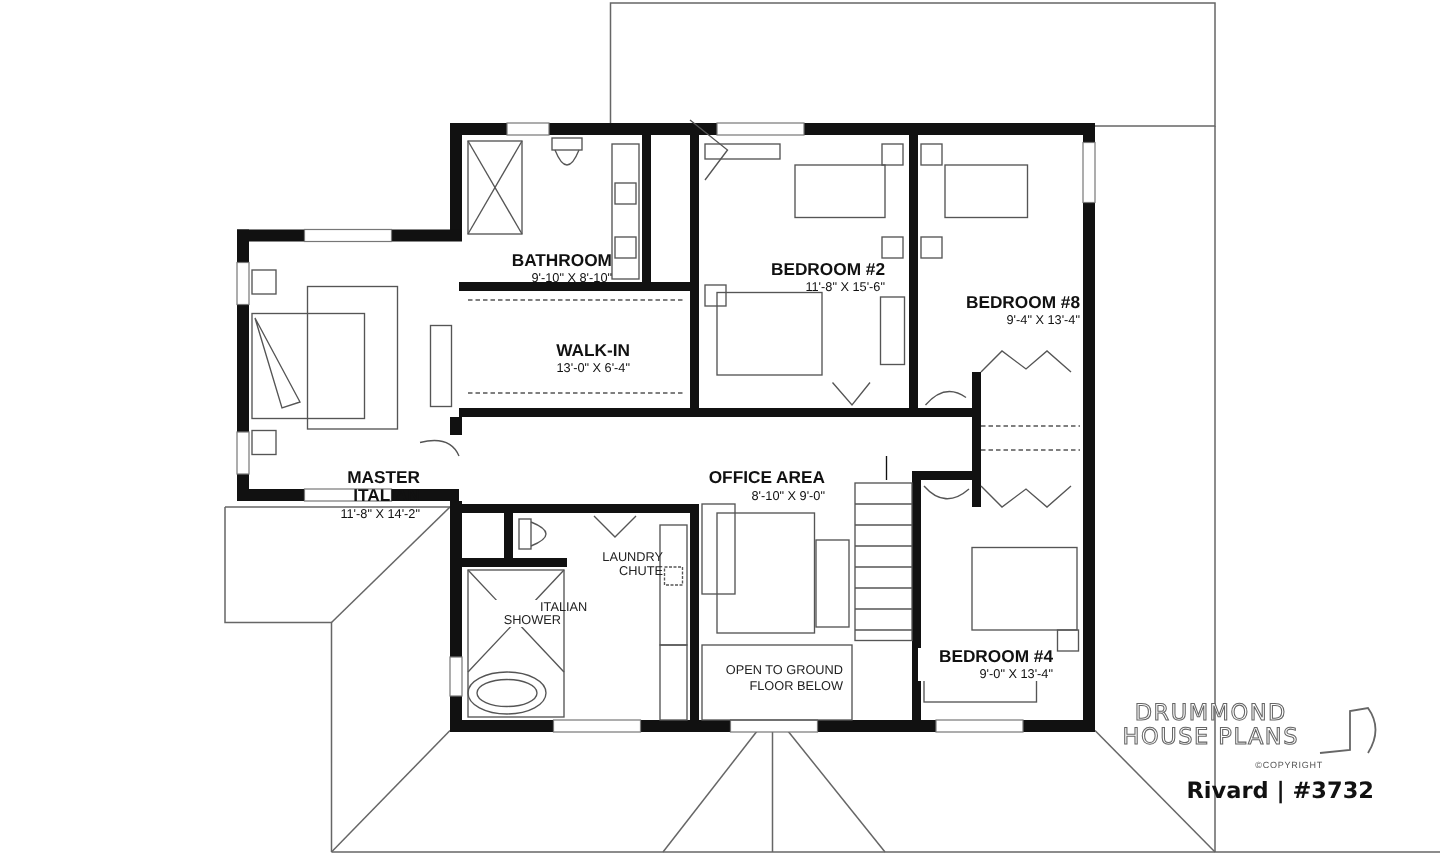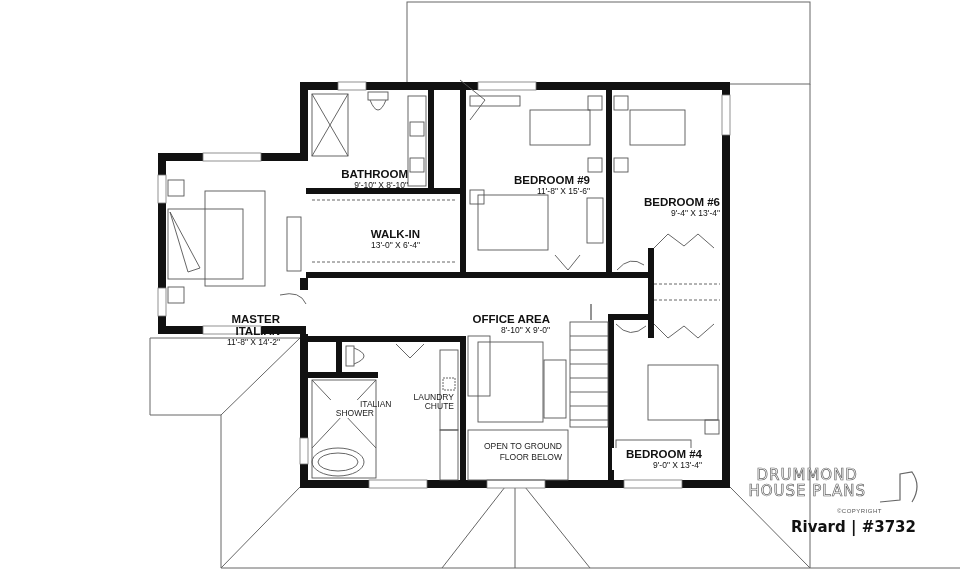--- a/index.html
+++ b/index.html
@@ -171,46 +171,46 @@
   <span class="name">BATHROOM</span>
   <span class="dim">9'-10" X 8'-10"</span>
 </div>
 
 <div class="lbl" style="left:340px; top:228px; width:80px;">
   <span class="name">WALK-IN</span>
   <span class="dim">13'-0" X 6'-4"</span>
 </div>
 
 <div class="lbl" style="left:490px; top:174px; width:100px;">
-  <span class="name">BEDROOM #9</span>
+  <span class="name">BEDROOM #2</span>
   <span class="dim">11'-8" X 15'-6"</span>
 </div>
 
 <div class="lbl" style="left:620px; top:196px; width:100px;">
-  <span class="name">BEDROOM #6</span>
+  <span class="name">BEDROOM #8</span>
   <span class="dim">9'-4" X 13'-4"</span>
 </div>
 
 <div class="lbl" style="left:190px; top:294px; width:90px;margin-top:19px;">
   <span class="name">MASTER</span>
   <span class="name">ITALIAN</span>
   <span class="dim">11'-8" X 14'-2"</span>
 </div>
 
 <div class="lbl" style="left:450px; top:313px; width:100px;">
   <span class="name">OFFICE AREA</span>
   <span class="dim">8'-10" X 9'-0"</span>
 </div>
 
-<div class="lbl" style="left:612px; top:448px; width:90px; background:#fff;">
+<div class="lbl" style="left:612px; top:432px; width:90px; background:#fff;">
   <span class="name">BEDROOM #4</span>
   <span class="dim">9'-0" X 13'-4"</span>
 </div>
 
-<div class="lbl small" style="left:388px; top:393px; width:54px;margin-left:12px;">
+<div class="lbl small" style="left:388px; top:367px; width:54px;">
   <span style="display:block;">LAUNDRY</span>
   <span style="display:block;">CHUTE</span>
 </div>
 
 <div class="lbl small" style="left:314px; top:400px; width:60px; background:#fff;">
   <span style="display:block;padding-left:46px;">ITALIAN</span>
   <span style="display:block;">SHOWER</span>
 </div>
 
 <div class="lbl small" style="left:468px; top:442px; width:94px;">

